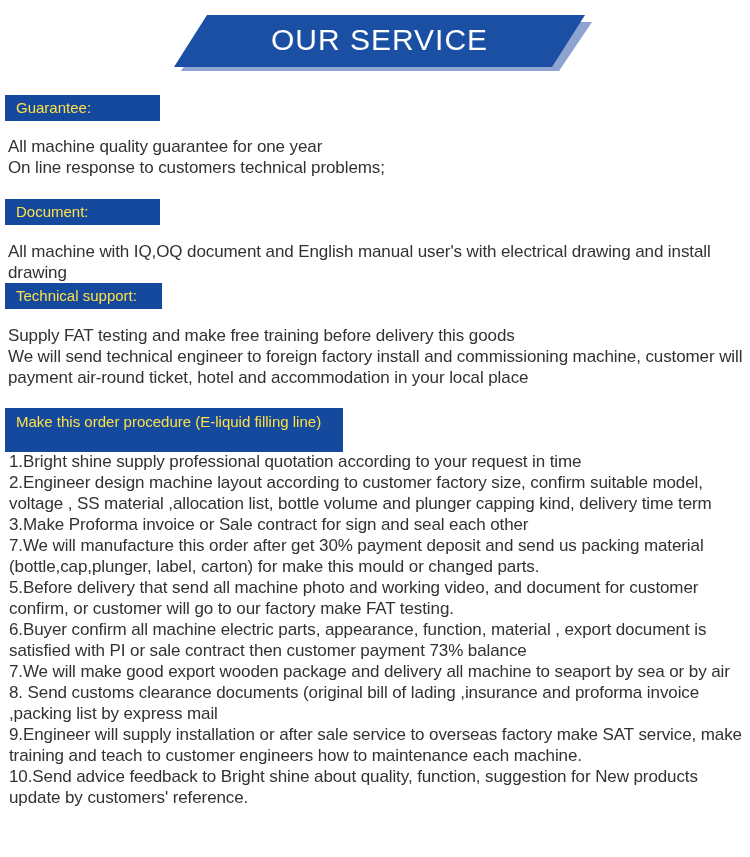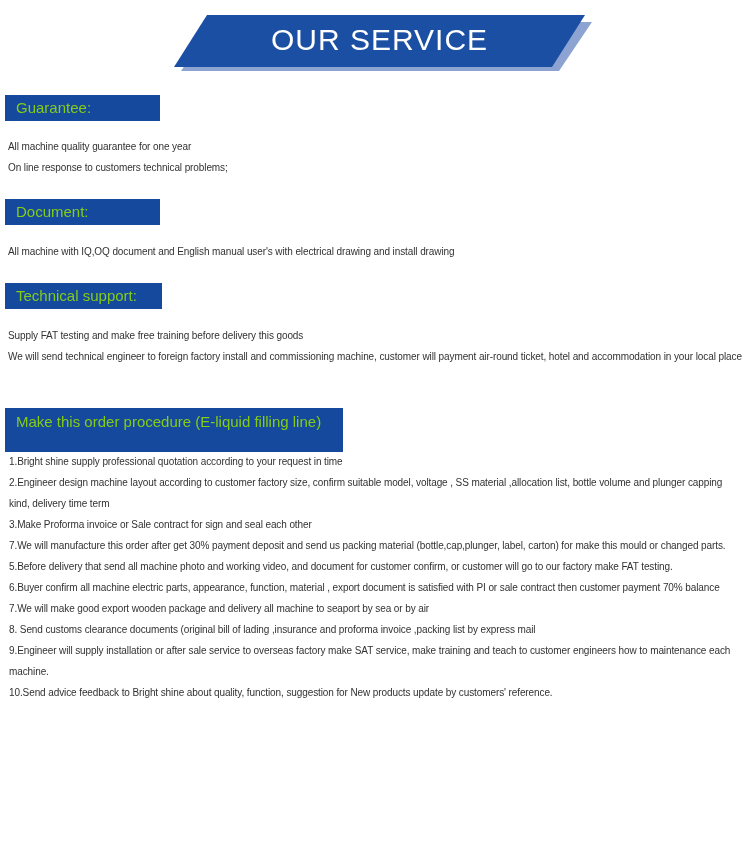--- a/index.html
+++ b/index.html
@@ -26,35 +26,35 @@
     font-size:30px;
     letter-spacing:1px;
     line-height:49px;
     text-align:center;
     white-space:nowrap;
   }
   
   .sec-bar{
     position:absolute;left:5px;height:26px;
     background:#15499e;
-    color:#84cc16;
+    color:#fde047;
     font-size:15px;
     line-height:26px;
     padding-left:11px;
     box-sizing:border-box;
     white-space:nowrap;
   }
   .bar-guarantee{top:95px;width:155px;}
   .bar-document{top:199px;width:155px;}
   .bar-tech{top:283px;width:157px;}
   .bar-order{top:408px;width:338px;height:44px;line-height:27px;}
   
   .body-text{
     position:absolute;left:8px;right:6px;
-    font-size:10px;
+    font-size:17px;
     line-height:21px;
     letter-spacing:-0.1px;
     color:#323232;
   }
   .body-text p{margin:0;padding:0;}
   .txt-guarantee{top:136px;}
   .txt-document{top:241px;}
   .txt-tech{top:325px;}
   .txt-list{top:451px;left:9px;}
 </style>
@@ -93,20 +93,20 @@
 
   <div class="sec-bar bar-order">
     <span>Make this order procedure (E-liquid filling line)</span>
   </div>
   <div class="body-text txt-list">
     <p>1.Bright shine supply professional quotation according to your request in time</p>
     <p>2.Engineer design machine layout according to customer factory size, confirm suitable model, voltage , SS material ,allocation list, bottle volume and plunger capping kind, delivery time term</p>
     <p>3.Make Proforma invoice or Sale contract for sign and seal each other</p>
     <p>7.We will manufacture this order after get 30% payment deposit and send us packing material (bottle,cap,plunger, label, carton) for make this mould or changed parts.</p>
     <p>5.Before delivery that send all machine photo and working video, and document for customer confirm, or customer will go to our factory make FAT testing.</p>
-    <p>6.Buyer confirm all machine electric parts, appearance, function, material , export document is satisfied with PI or sale contract then customer payment 70% balance</p>
+    <p>6.Buyer confirm all machine electric parts, appearance, function, material , export document is satisfied with PI or sale contract then customer payment 73% balance</p>
     <p>7.We will make good export wooden package and delivery all machine to seaport by sea or by air</p>
     <p>8. Send customs clearance documents (original bill of lading ,insurance and proforma invoice ,packing list by express mail</p>
     <p>9.Engineer will supply installation or after sale service to overseas factory make SAT service, make training and teach to customer engineers how to maintenance each machine.</p>
     <p>10.Send advice feedback to Bright shine about quality, function, suggestion for New products update by customers' reference.</p>
   </div>
 
 </div>
 
 </body></html>

